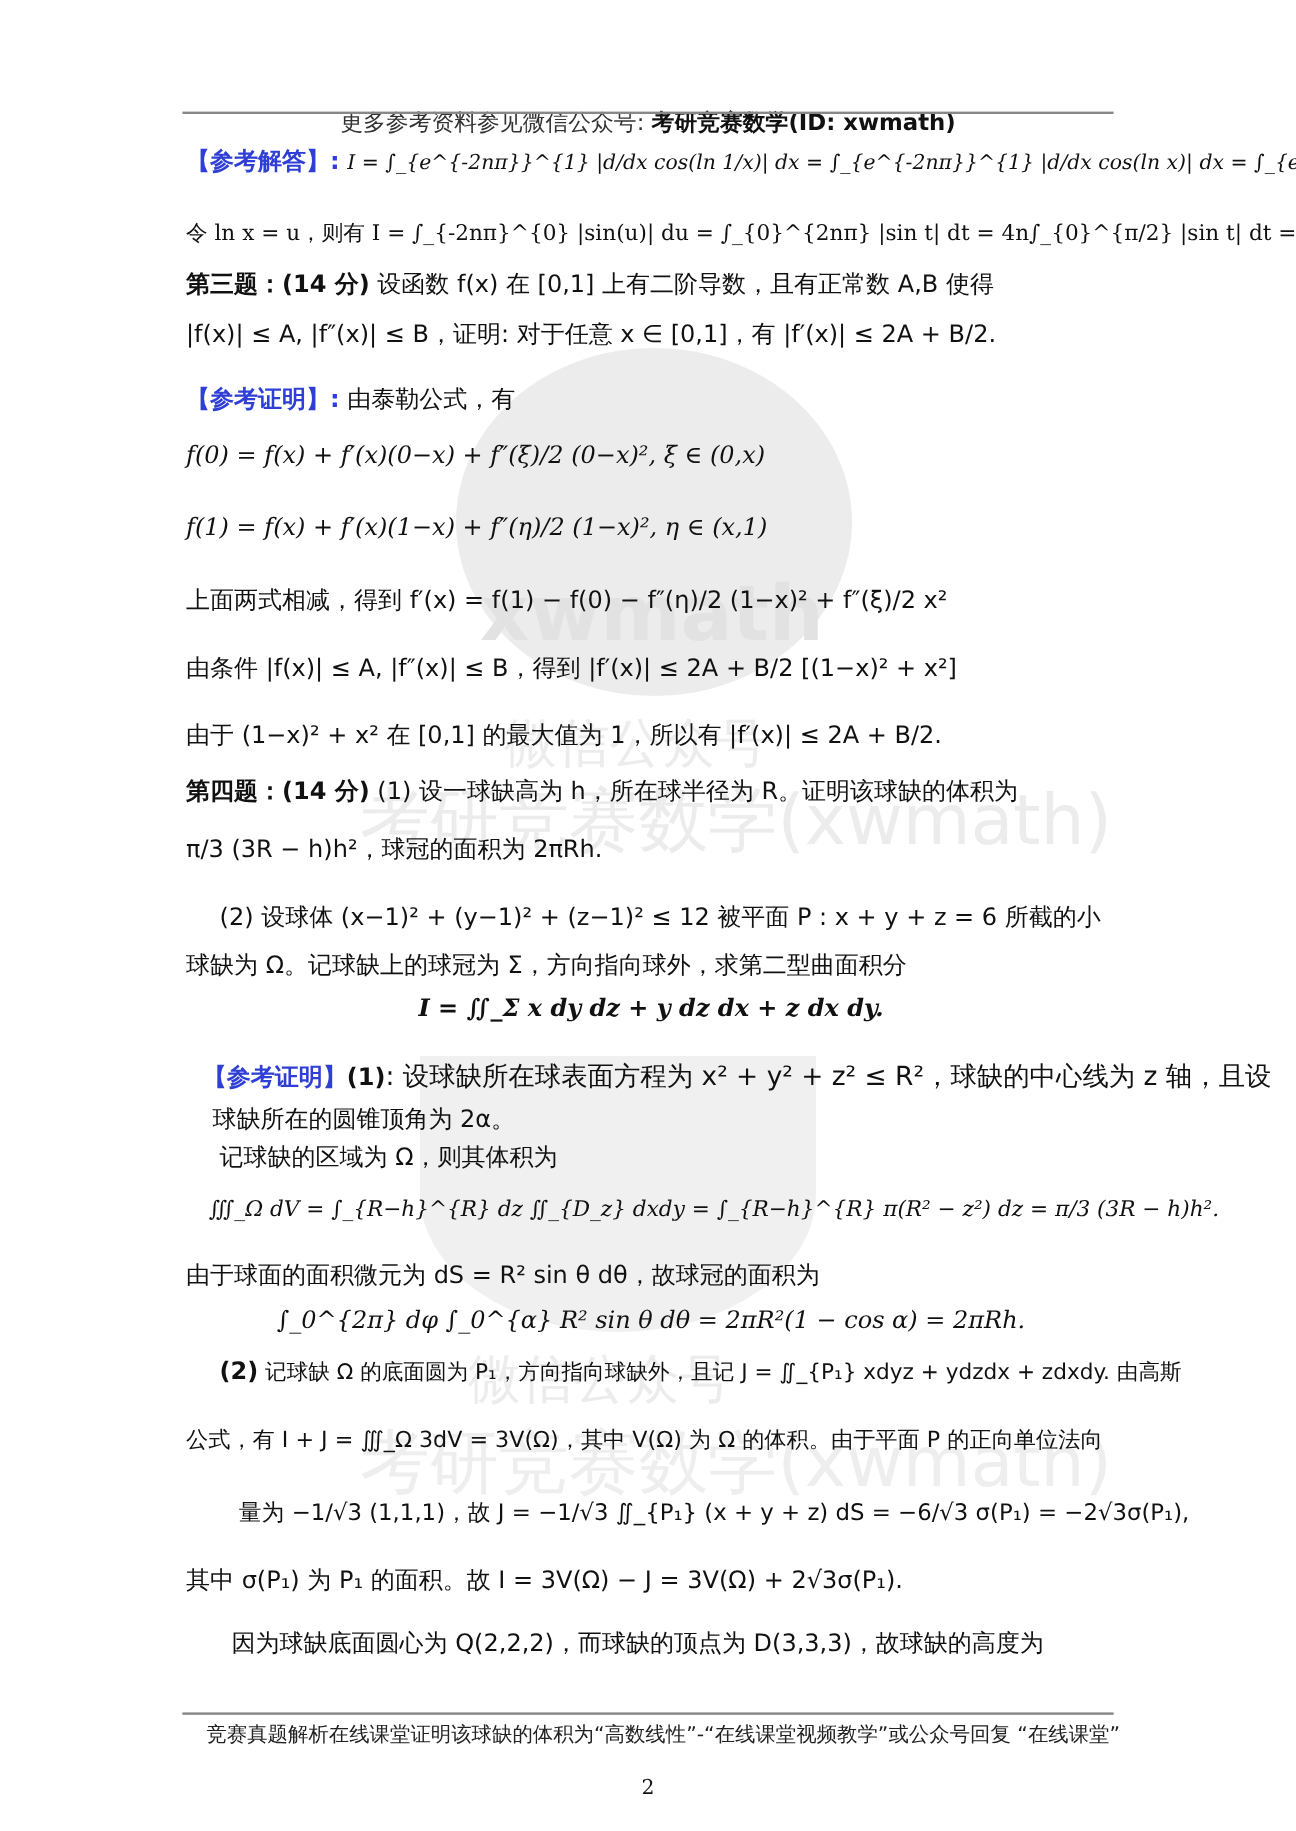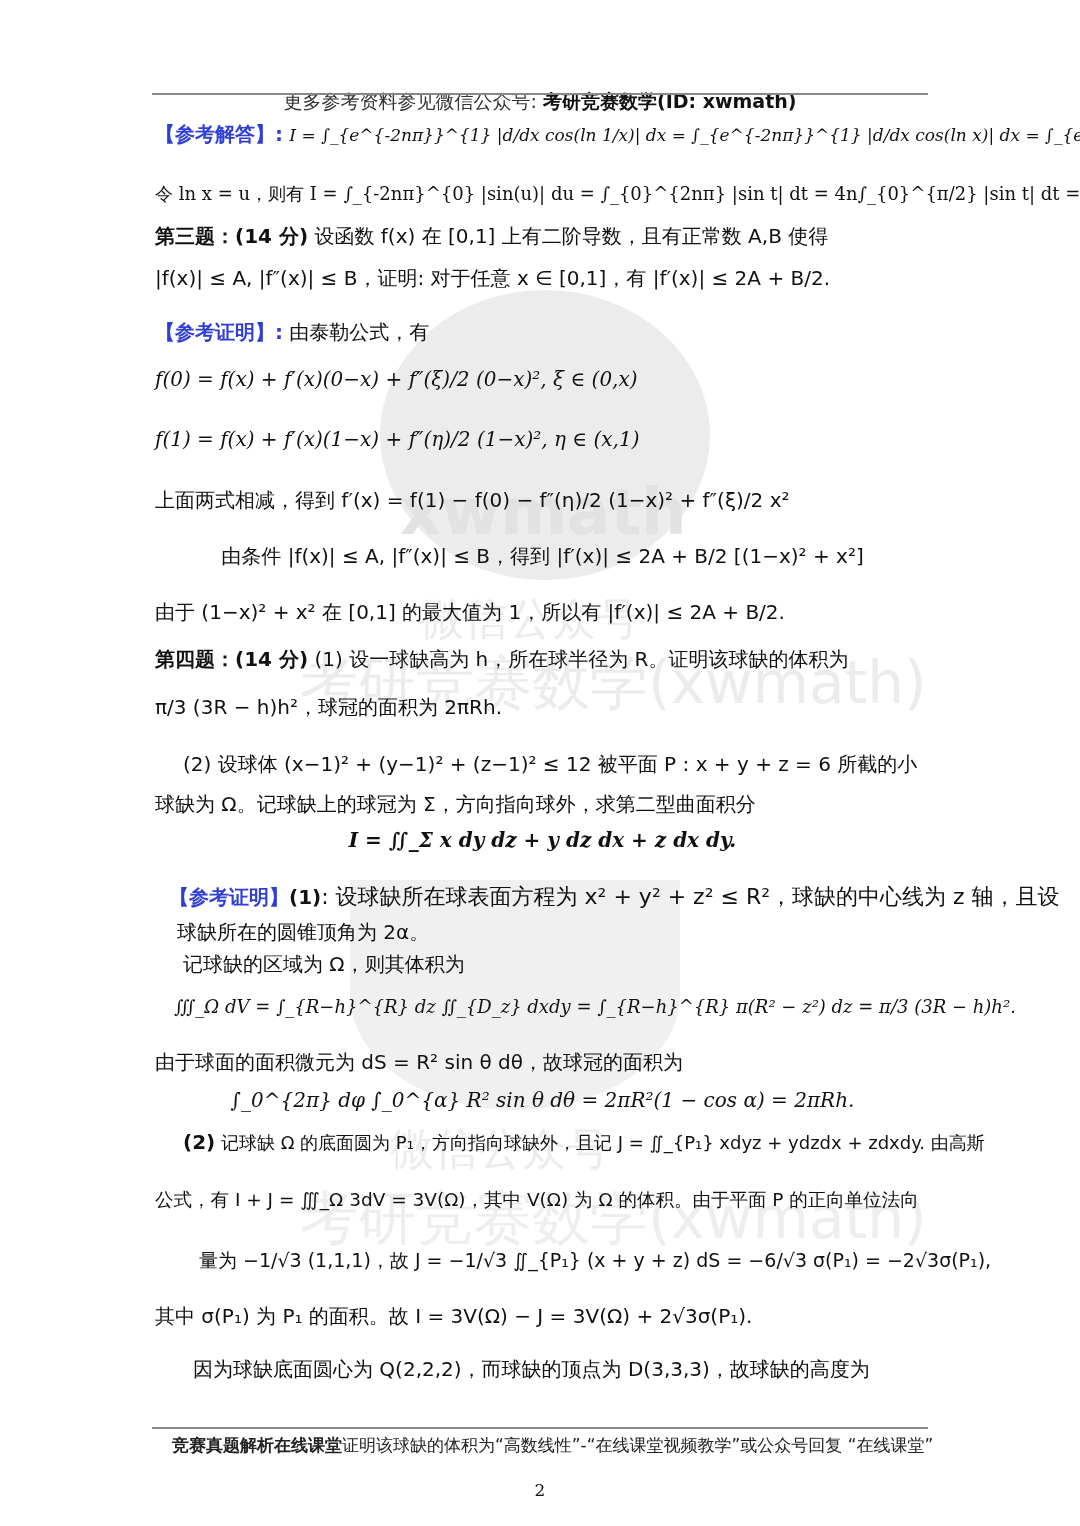--- a/index.html
+++ b/index.html
@@ -5,21 +5,21 @@
   html, body { margin:0; padding:0; background:#ffffff; }
   body { width:1080px; height:1526px; position:relative; overflow:hidden;
          font-family:"DejaVu Sans", "Liberation Sans", sans-serif; color:#111; }
   .page { position:absolute; left:0; top:0; width:1080px; height:1526px; }
   .header-text { position:absolute; top:64px; left:0; width:1080px; text-align:center;
                  font-size:19px; color:#333;margin-top:25px; }
   .header-text b { font-weight:bold; color:#111; }
   .header-rule { position:absolute; top:93px; left:152px; width:776px; height:2px; background:#888; }
   .footer-rule { position:absolute; top:1427px; left:152px; width:776px; height:2px; background:#888; }
   .footer-text { position:absolute; top:1434px; left:172px; font-size:17px; color:#222; white-space:nowrap; }
-  .footer-text b { font-weight:bold;text-align:center; }
+  .footer-text b { font-weight:normal;text-align:center; }
   .page-num { position:absolute; top:1480px; left:0; width:1080px; text-align:center;
               font-family:"DejaVu Serif", serif; font-size:17px; }
   .wechat-mark { position:absolute; top:1460px; left:790px; font-size:27px; color:#b8b8b8;
                  display:flex; align-items:center; gap:6px; }
   .wechat-mark svg { width:40px; height:34px; }
 
   .watermark { position:absolute; left:380px; top:290px; width:330px; height:460px;
                pointer-events:none; }
   .wm-circle { position:absolute; left:0; top:0; width:330px; height:290px; border-radius:50%;
                background:#e9e9e9; opacity:0.85; }
@@ -87,21 +87,21 @@
     </div>
     <div class="line" style="top:365px;">
       <span class="m">f(0) = f(x) + f′(x)(0−x) + f″(ξ)/2 (0−x)², ξ ∈ (0,x)</span>
     </div>
     <div class="line" style="top:425px;">
       <span class="m">f(1) = f(x) + f′(x)(1−x) + f″(η)/2 (1−x)², η ∈ (x,1)</span>
     </div>
     <div class="line" style="top:486px;">
       <span>上面两式相减，得到 f′(x) = f(1) − f(0) − f″(η)/2 (1−x)² + f″(ξ)/2 x²</span>
     </div>
-    <div class="line" style="top:542px;text-align:center;">
+    <div class="line" style="top:542px;">
       <span>由条件 |f(x)| ≤ A, |f″(x)| ≤ B，得到 |f′(x)| ≤ 2A + B/2 [(1−x)² + x²]</span>
     </div>
     <div class="line" style="top:598px;">
       <span>由于 (1−x)² + x² 在 [0,1] 的最大值为 1，所以有 |f′(x)| ≤ 2A + B/2.</span>
     </div>
 
     <div class="line" style="top:645px;">
       <span class="bold">第四题：(14 分)</span>
       <span>(1) 设一球缺高为 h，所在球半径为 R。证明该球缺的体积为</span>
     </div>

